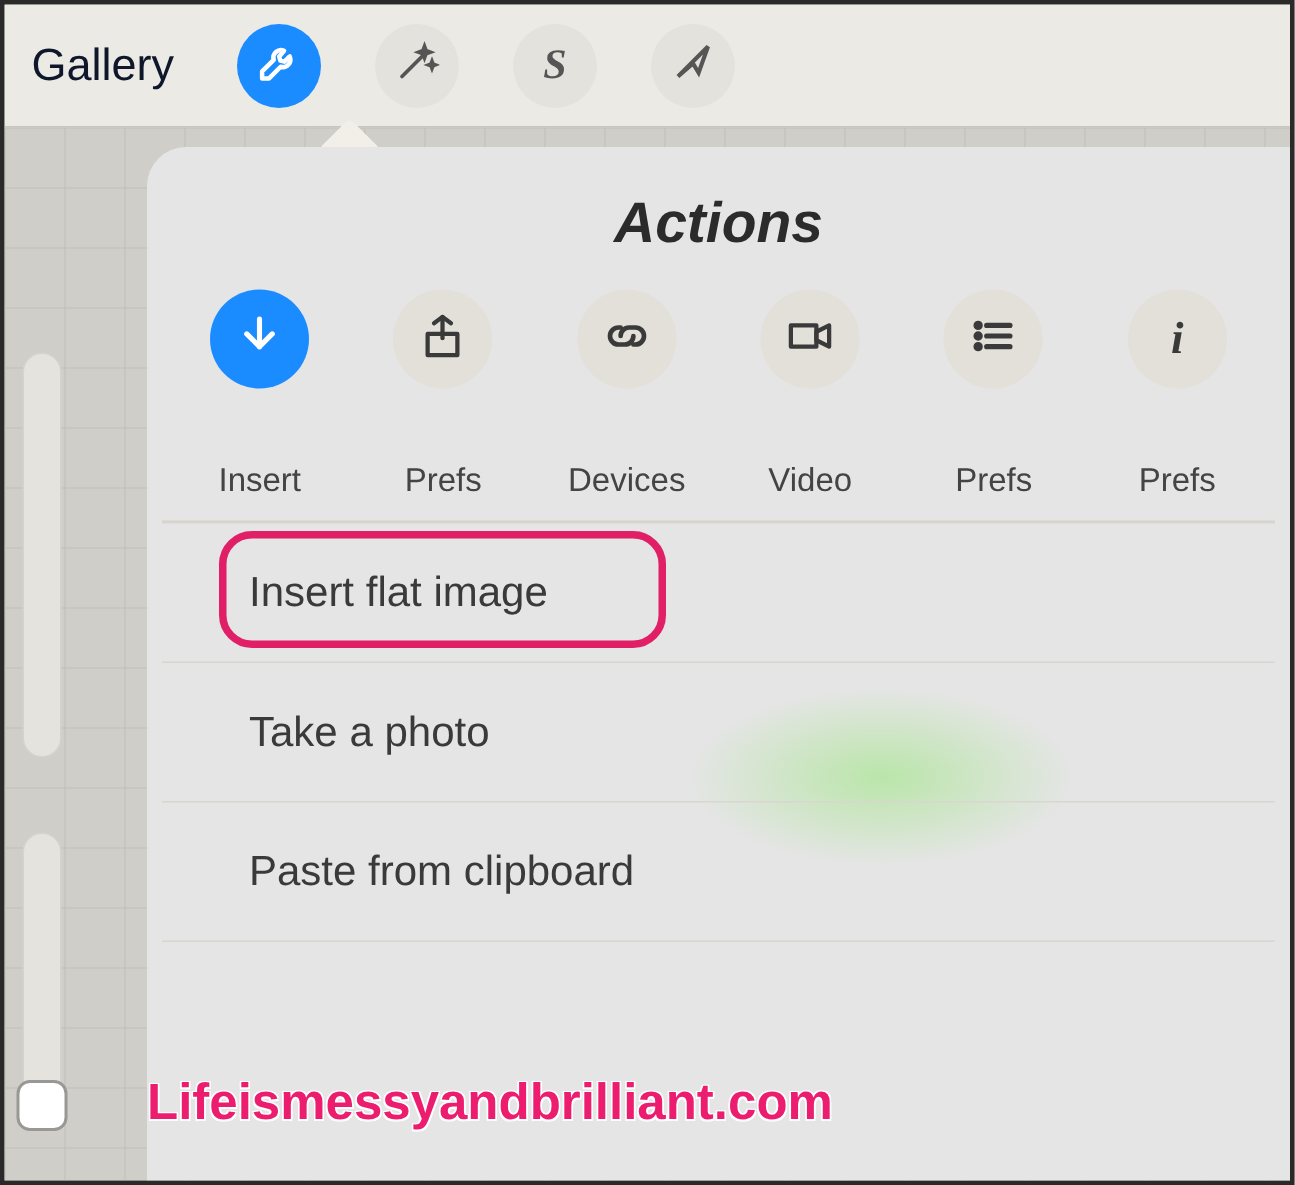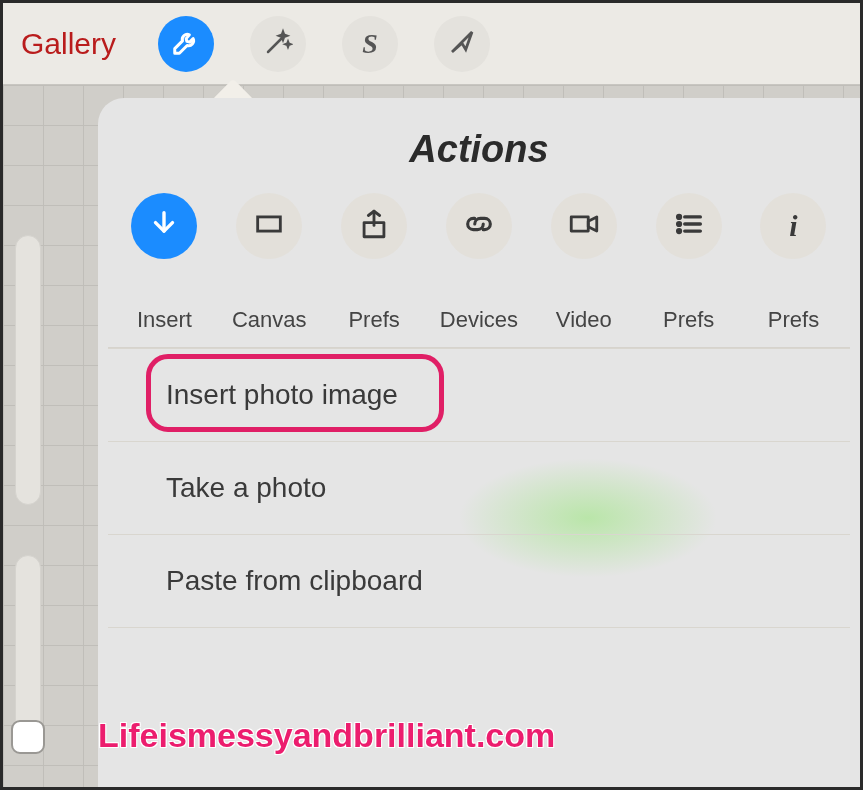--- a/index.html
+++ b/index.html
@@ -15,21 +15,21 @@
     height: 82px;
     background: #eceae5;
     display: flex;
     align-items: center;
     padding: 0 18px;
     gap: 36px;
     border-bottom: 1px solid #c8c6c1;
   }
   .toolbar .gallery {
     font-size: 30px;
-    color: #b91c1c;
+    color: #0f172a;
     margin-right: 6px;
   }
   .tool-btn {
     width: 56px; height: 56px;
     border-radius: 50%;
     display: flex; align-items: center; justify-content: center;
     background: #e4e2dd;
     color: #555;
     cursor: pointer;
   }
@@ -220,30 +220,20 @@
         <span>
           <svg viewBox="0 0 24 24" fill="none" stroke="currentColor" stroke-width="2.4" stroke-linecap="round" stroke-linejoin="round">
             <path d="M12 4v13"></path>
               <path d="M6 11l6 6 6-6"></path>
           </svg>
         </span>
       </div>
       <div class="tab-label">Insert</div>
     </div>
 
-    <div class="tab">
-      <div class="tab-circle">
-        <span>
-          <svg viewBox="0 0 24 24" fill="none" stroke="currentColor" stroke-width="2">
-            <rect x="4" y="7" width="16" height="10"></rect>
-          </svg>
-        </span>
-      </div>
-      <div class="tab-label">Canvas</div>
-    </div>
 
     <div class="tab">
       <div class="tab-circle">
         <span>
           <svg viewBox="0 0 24 24" fill="none" stroke="currentColor" stroke-width="2" stroke-linecap="round" stroke-linejoin="round">
             <path d="M12 3v10"></path>
               <path d="M8 6l4-3 4 3"></path>
               <rect x="5" y="11" width="14" height="10"></rect>
           </svg>
         </span>
@@ -296,21 +286,21 @@
         <span style="font-style:italic;font-family:Georgia,serif;font-weight:700;font-size:30px;">i</span>
       </div>
       <div class="tab-label">Prefs</div>
     </div>
 
   </div>
 
   <div class="green-blur"></div>
 
   <div class="menu-list">
-    <div class="menu-item first">Insert photo image</div>
+    <div class="menu-item first">Insert flat image</div>
     <div class="menu-item">Take a photo</div>
     <div class="menu-item">Paste from clipboard</div>
 
     <div class="highlight-box" style="top:6px; left:38px; width:298px; height:78px;"></div>
   </div>
 
   <div class="watermark">Lifeismessyandbrilliant.com</div>
 </div>
 
 </body></html>

